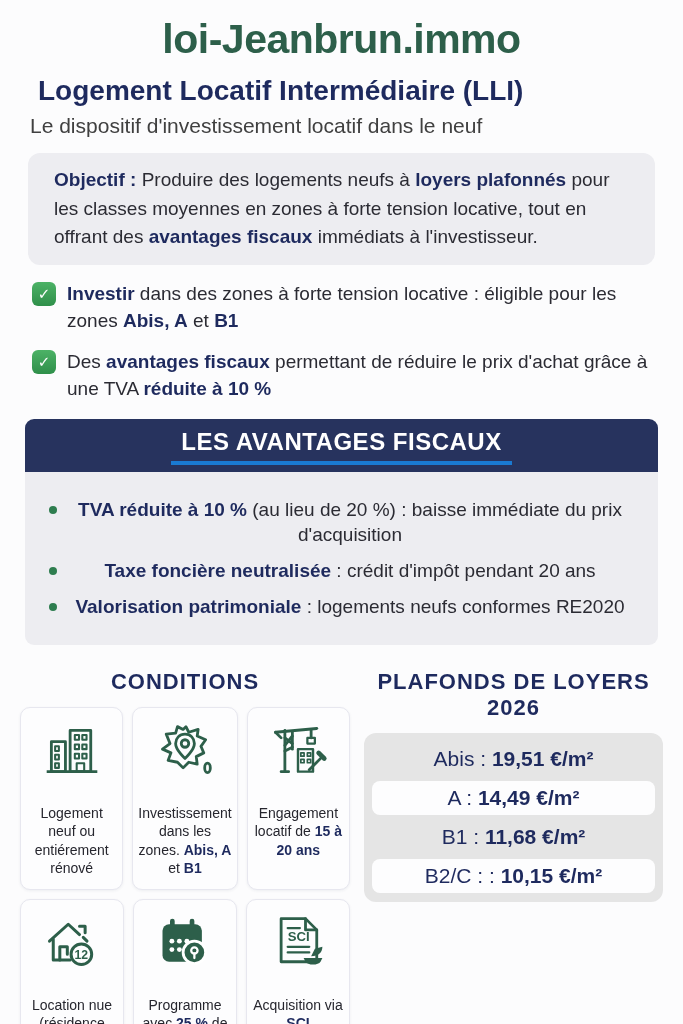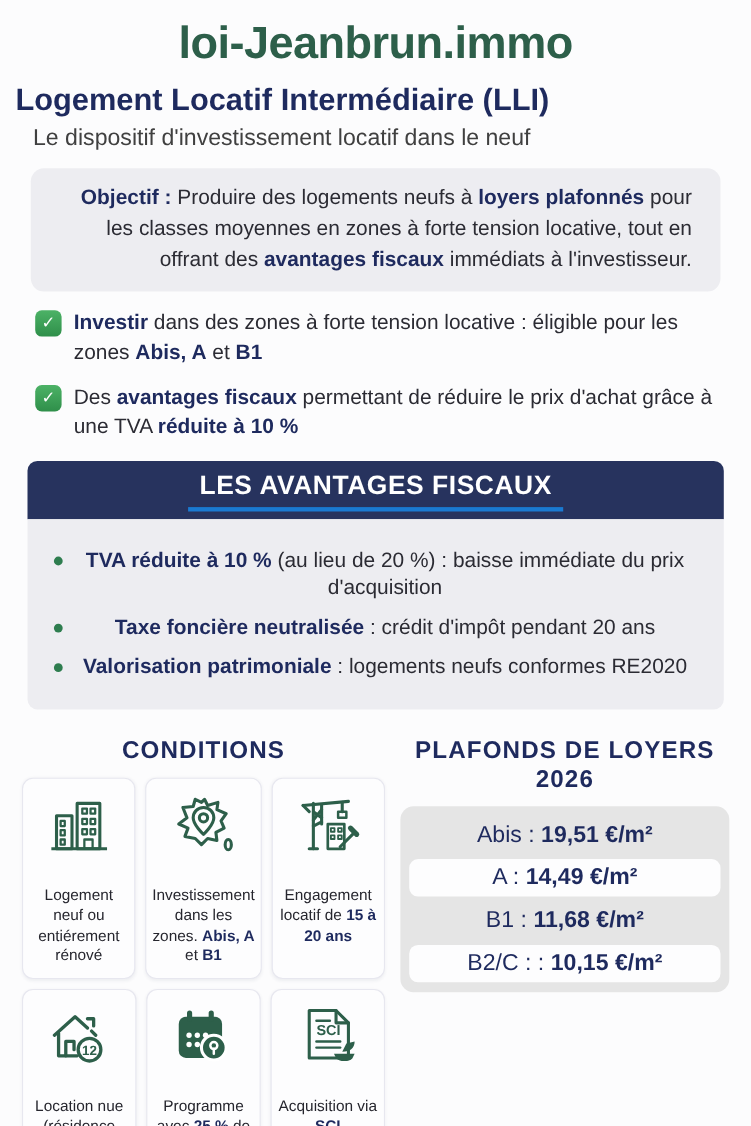--- a/index.html
+++ b/index.html
@@ -8,28 +8,28 @@
     width:683px; min-height:1024px; margin:0 auto;
     font-family:"Liberation Sans","DejaVu Sans",sans-serif;
     color:#2b2b33; background:#fcfcfd; overflow-x:hidden;
   }
   b { color:#1e2a5e; }
   .brand {
     text-align:center; margin-top:16px;
     font-size:41px; font-weight:bold; color:#2d5f4a; letter-spacing:-0.5px;
   }
   .main-title {
-    margin:12px 14px 0; font-size:28px; font-weight:bold; color:#1e2a5e;
+    margin:12px 38px 0; font-size:28px; font-weight:bold; color:#1e2a5e;
   }
   .subtitle {
     margin:7px 30px 0; font-size:21px; color:#404040;
   }
   .objective-box {
     margin:15px 28px 0; padding:13px 26px; background:#ededf1;
-    border-radius:12px; text-align:right; font-size:19px; line-height:1.5;
+    border-radius:12px; text-align:left; font-size:19px; line-height:1.5;
   }
   .checklist { margin:15px 32px 0; }
   .check-item {
     display:flex; align-items:flex-start; gap:11px;
     font-size:19px; line-height:1.45; margin-bottom:13px;
   }
   .check-icon {
     flex:0 0 auto; width:24px; height:24px; margin-top:2px;
     background:linear-gradient(#4cb266,#2f8f4a); border-radius:6px;
     color:#fff; font-size:15px; font-weight:bold;

